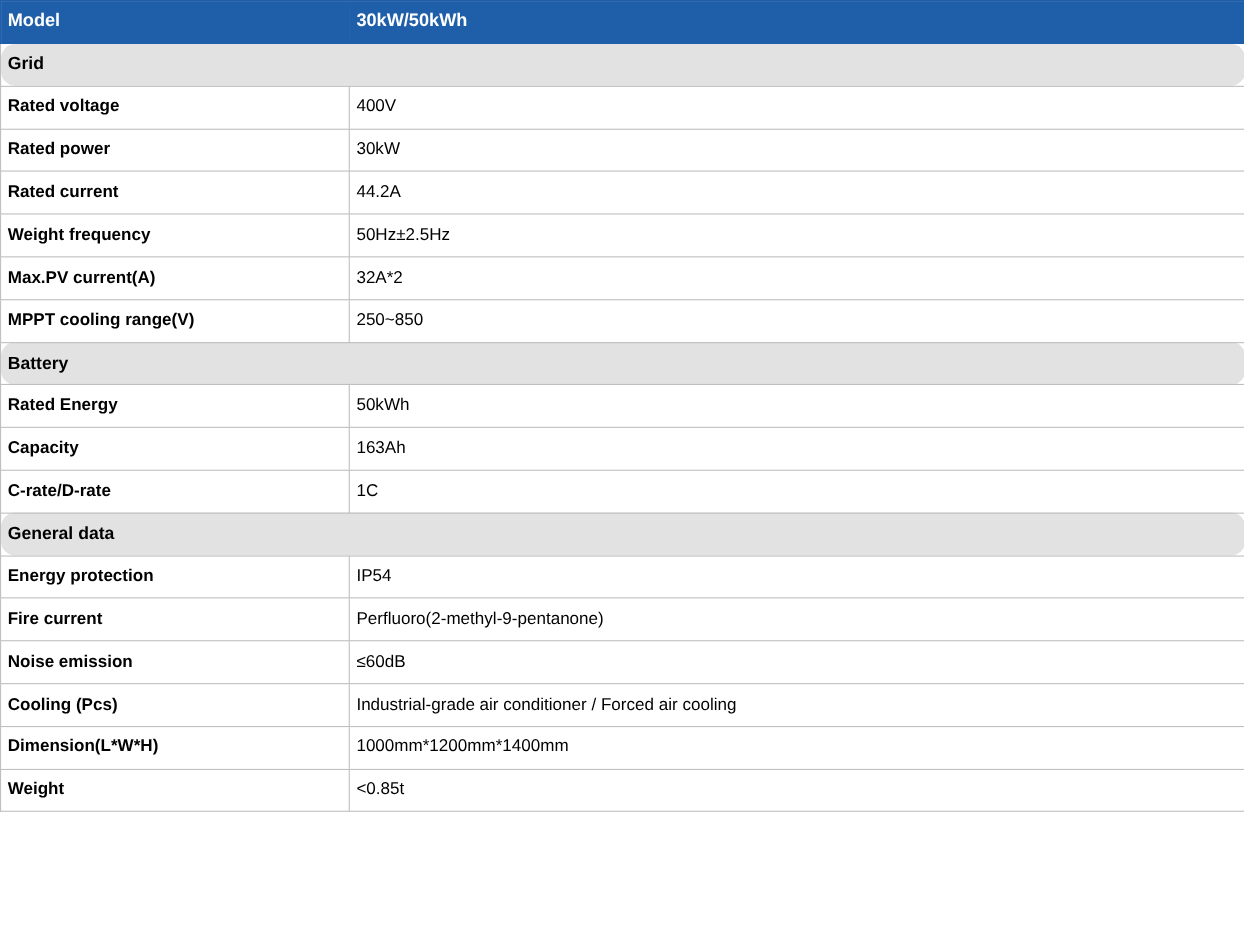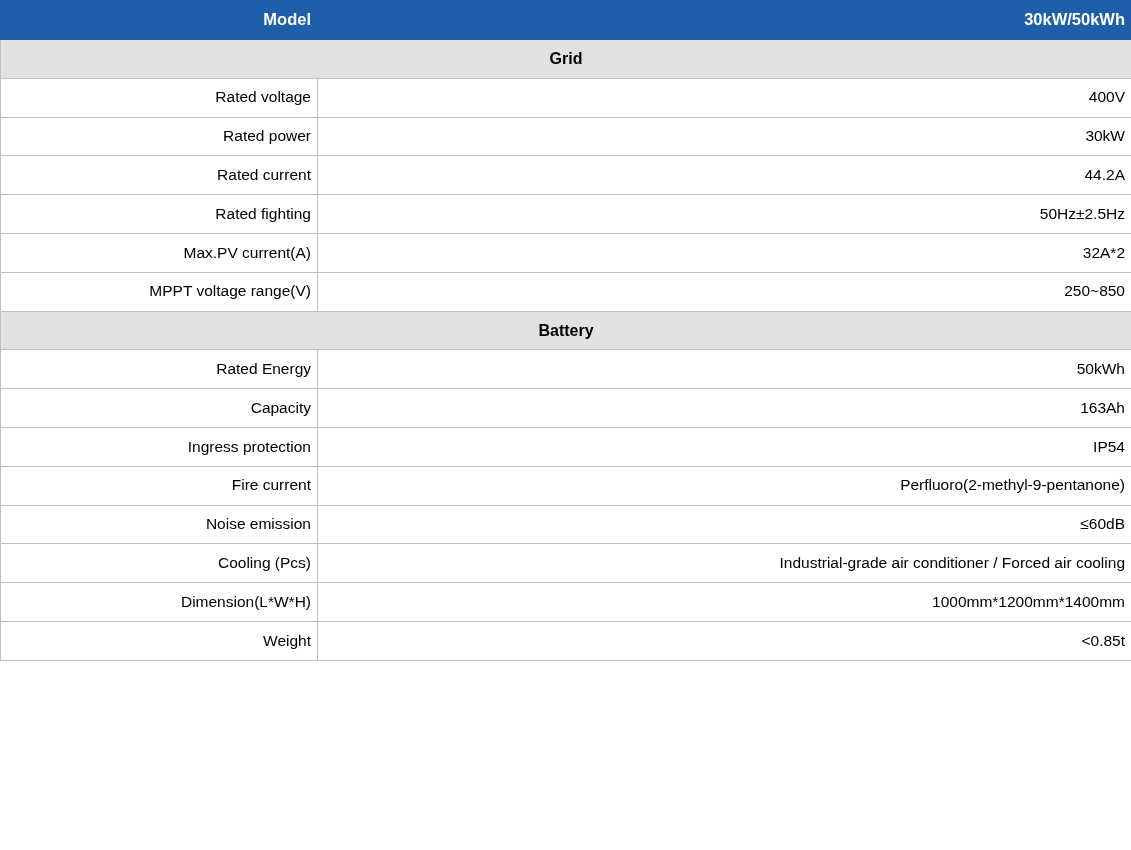--- a/index.html
+++ b/index.html
@@ -24,40 +24,40 @@
     table-layout: fixed;
   }
   table.spec col.c1 { width: 317px; }
   table.spec col.c2 { width: 814px; }
 
   table.spec td {
     border: 1px solid #bfbfbf;
     height: 37.8px;
     padding: 0 6px;
     font-size: 15.5px;
-    text-align: right;
+    text-align: left;
     vertical-align: middle;
     line-height: 1.2;
   }
   tr.header-row td {
     background: #1f5ea8;
     color: #ffffff;
     font-weight: bold;
     font-size: 16.5px;
     height: 38px;
     border: 1px solid #1f5ea8;
   }
   tr.section-row td {
     background: #e2e2e2;
     font-weight: bold;
     font-size: 16px;
-    text-align: center;
+    border-radius: 13px;
   }
   td.label {
-    font-weight: normal;
+    font-weight: bold;
   }
   td.value {
     font-weight: normal;
     margin-top: 12px;
   }
 </style>
 </head>
 <body>
 
 <div class="sheet">
@@ -81,47 +81,54 @@
       </tr>
       <tr>
         <td class="label">Rated power</td>
         <td class="value">30kW</td>
       </tr>
       <tr>
         <td class="label">Rated current</td>
         <td class="value">44.2A</td>
       </tr>
       <tr>
-        <td class="label">Rated fighting</td>
+        <td class="label">Weight frequency</td>
         <td class="value">50Hz±2.5Hz</td>
       </tr>
 
       <tr>
         <td class="label">Max.PV current(A)</td>
         <td class="value">32A*2</td>
       </tr>
       <tr>
-        <td class="label">MPPT voltage range(V)</td>
+        <td class="label">MPPT cooling range(V)</td>
         <td class="value">250~850</td>
       </tr>
 
       <tr class="section-row">
         <td colspan="2">Battery</td>
       </tr>
       <tr>
         <td class="label">Rated Energy</td>
         <td class="value">50kWh</td>
       </tr>
       <tr>
         <td class="label">Capacity</td>
         <td class="value">163Ah</td>
       </tr>
+      <tr>
+        <td class="label">C-rate/D-rate</td>
+        <td class="value">1C</td>
+      </tr>
 
+      <tr class="section-row">
+        <td colspan="2">General data</td>
+      </tr>
       <tr>
-        <td class="label">Ingress protection</td>
+        <td class="label">Energy protection</td>
         <td class="value">IP54</td>
       </tr>
       <tr>
         <td class="label">Fire current</td>
         <td class="value">Perfluoro(2-methyl-9-pentanone)</td>
       </tr>
       <tr>
         <td class="label">Noise emission</td>
         <td class="value">≤60dB</td>
       </tr>

